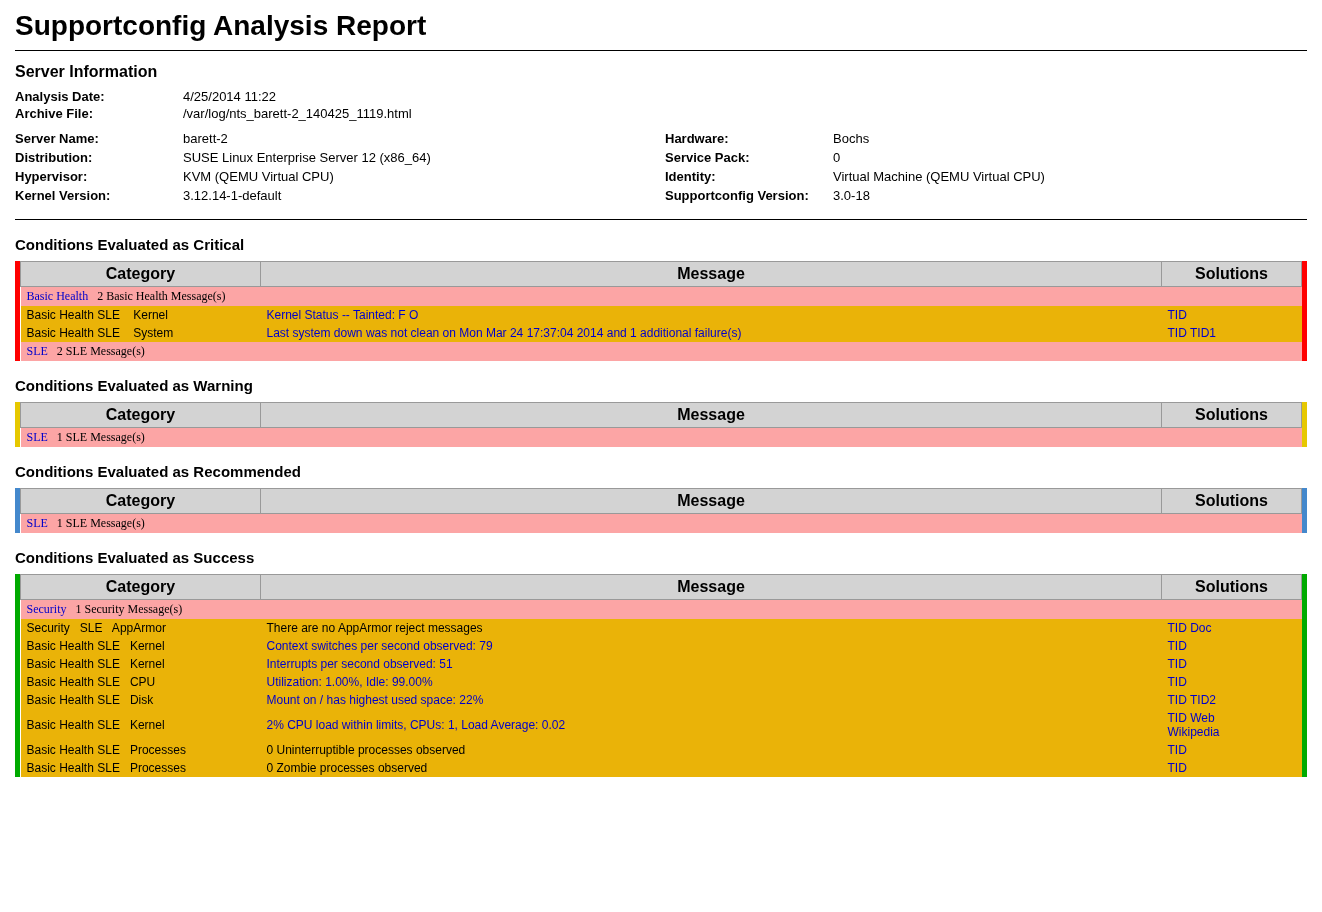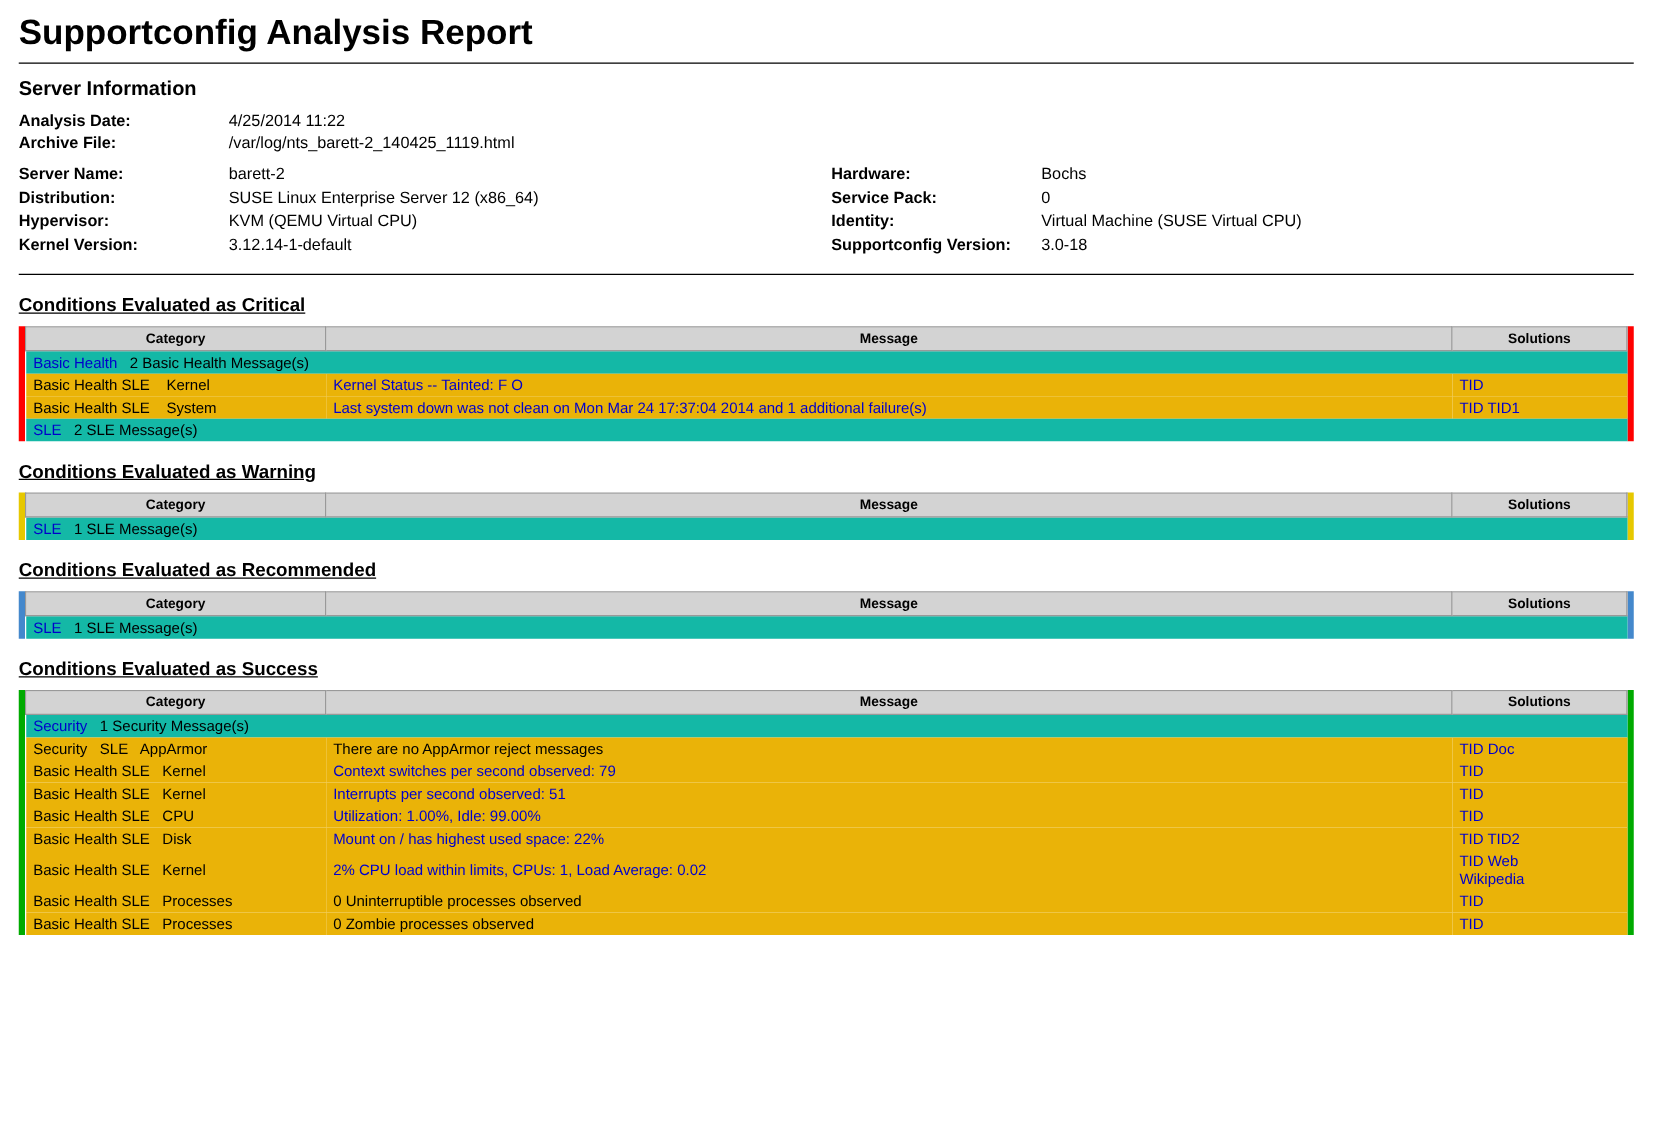--- a/index.html
+++ b/index.html
@@ -22,21 +22,20 @@
     }
     h2 {
       font-size: 16px;
       font-weight: bold;
       margin-bottom: 8px;
     }
     h3 {
       font-size: 15px;
       font-weight: bold;
       margin: 16px 0 8px 0;
-      text-decoration: underline;
     }
     .server-info {
       margin-bottom: 16px;
     }
     .info-grid {
       display: grid;
       grid-template-columns: 160px 1fr 160px 1fr;
       gap: 4px 8px;
       margin-top: 8px;
     }
@@ -54,28 +53,28 @@
       width: 100%;
       border-collapse: collapse;
       margin-bottom: 4px;
     }
     th {
       background: #d3d3d3;
       border: 1px solid #999;
       padding: 3px 6px;
       font-weight: bold;
       text-align: center;
-      font-size: 11px;
+      font-size: 16px;
     }
     td {
       padding: 2px 6px;
       font-size: 12px;
       border: none;
     }
-    .row-orange { background: #14b8a6; }
+    .row-orange { background: #fca5a5; font-family: Liberation Serif, serif; }
     a { color: #0000cc; text-decoration: none; }
     .section-wrapper {
       border-left: 5px solid red;
       border-right: 5px solid red;
       margin-bottom: 16px;
     }
     .section-wrapper-yellow {
       border-left: 5px solid #e6c800;
       border-right: 5px solid #e6c800;
       margin-bottom: 16px;
@@ -115,21 +114,21 @@
     <span class="info-value">Bochs</span>
 
     <span class="info-label">Distribution:</span>
     <span class="info-value">SUSE Linux Enterprise Server 12 (x86_64)</span>
     <span class="info-label">Service Pack:</span>
     <span class="info-value">0</span>
 
     <span class="info-label">Hypervisor:</span>
     <span class="info-value">KVM (QEMU Virtual CPU)</span>
     <span class="info-label">Identity:</span>
-    <span class="info-value">Virtual Machine (SUSE Virtual CPU)</span>
+    <span class="info-value">Virtual Machine (QEMU Virtual CPU)</span>
 
     <span class="info-label">Kernel Version:</span>
     <span class="info-value">3.12.14-1-default</span>
     <span class="info-label">Supportconfig Version:</span>
     <span class="info-value">3.0-18</span>
   </div>
 </div>
 
 <hr>
 

